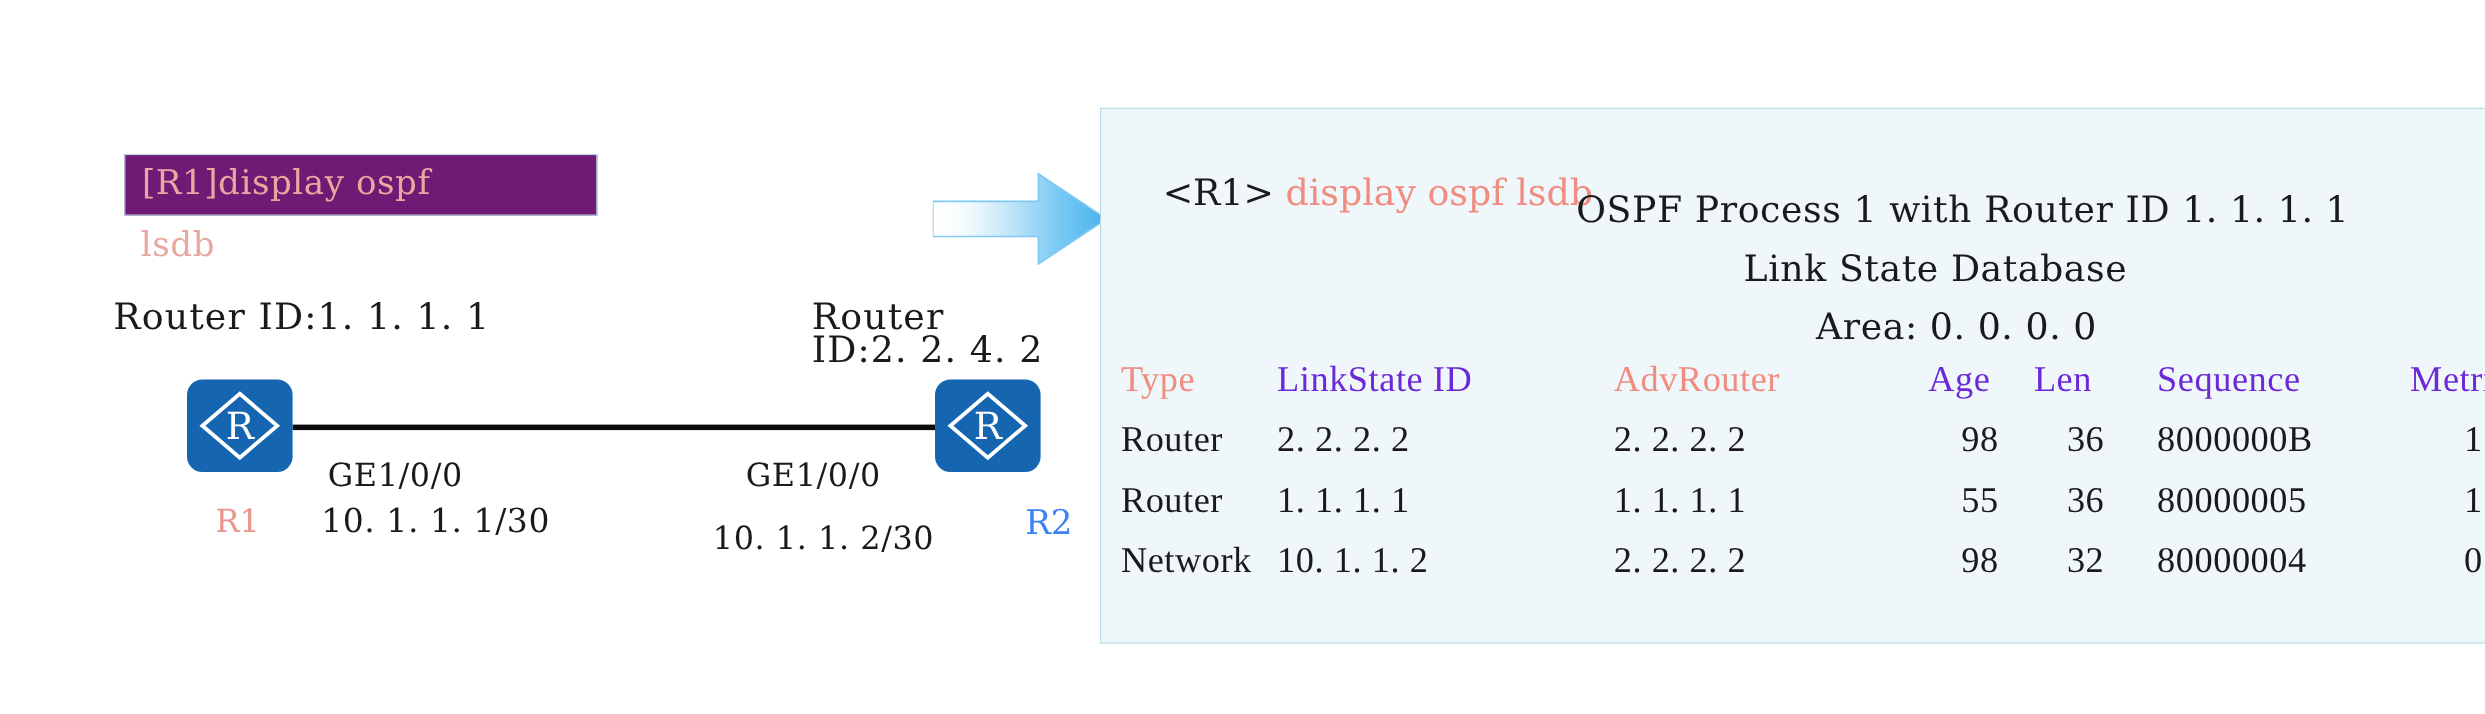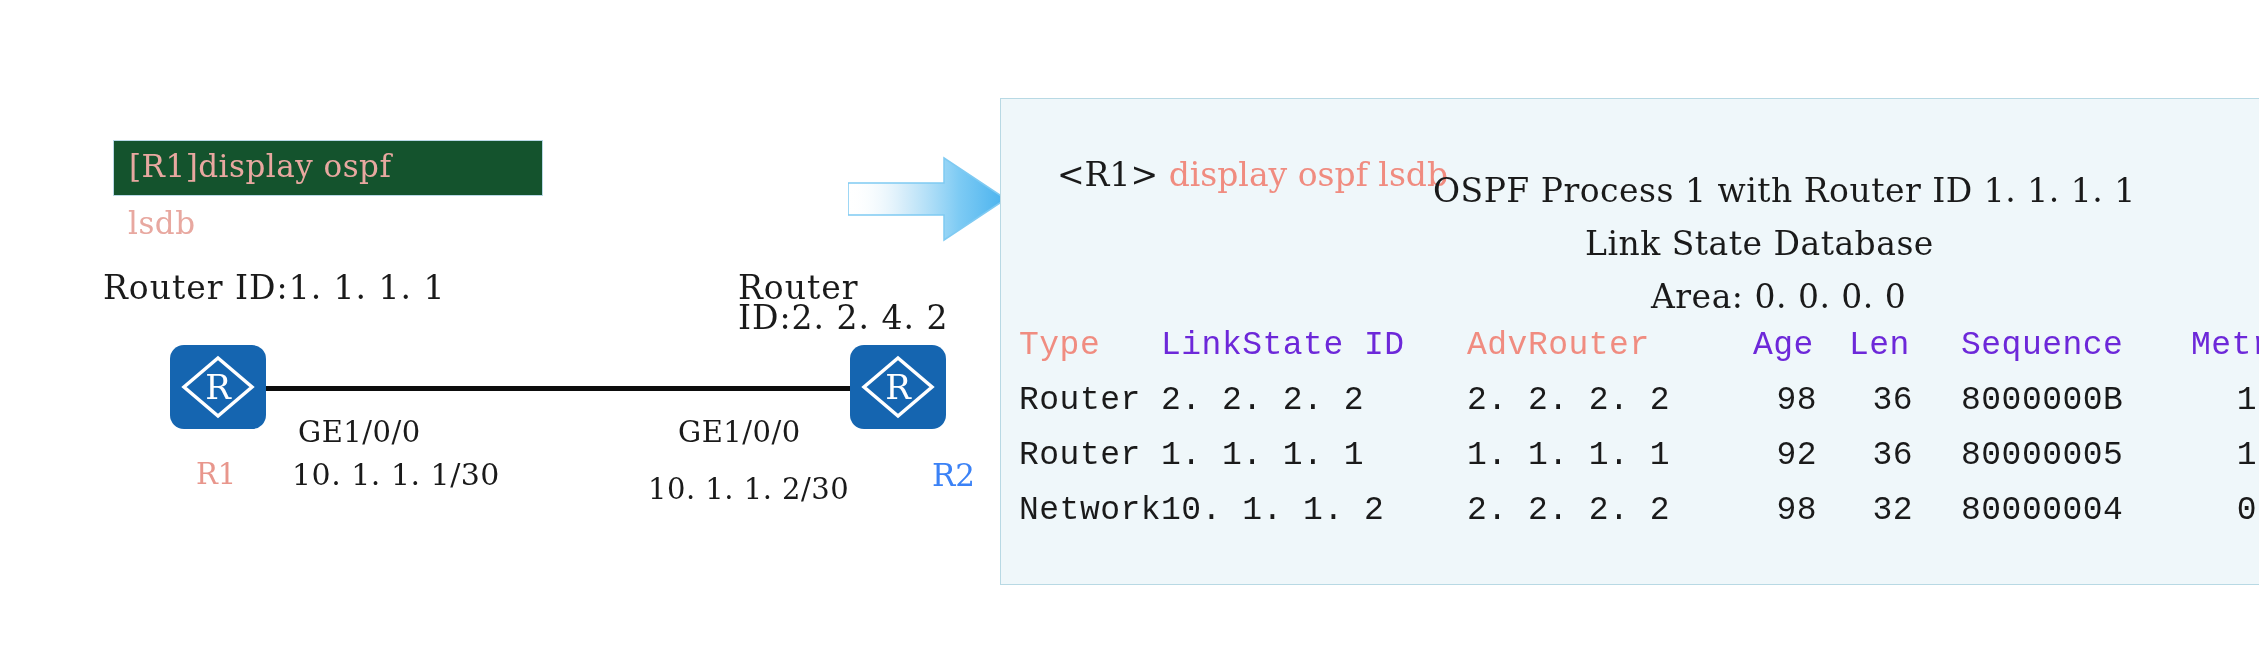--- a/index.html
+++ b/index.html
@@ -19,21 +19,21 @@
   #left-pane {
     position: absolute;
     left: 0; top: 0;
     width: 1000px; height: 649px;
   }
 
   #command-box {
     position: absolute;
     left: 113px; top: 140px;
     width: 430px; height: 56px;
-    background: #14532d;
+    background: #701a75;
     border: 1px solid #b9d8e6;
     box-sizing: border-box;
   }
   #command-box-text {
     position: absolute;
     left: 15px; top: 7px;
     font-family: "DejaVu Serif", serif;
     font-size: 31px;
     color: #e8a8a0;
     white-space: nowrap;
@@ -153,21 +153,21 @@
     position: absolute;
     left: 8px; top: 228px;
     width: 1260px;
   }
   .lsdb-row {
     position: relative;
     height: 55px;
   }
   .lsdb-cell {
     position: absolute;
-    font-family: Liberation Mono, monospace;
+    font-family: Liberation Serif, serif;
     font-size: 33px;
     color: #1a1a1a;
     white-space: nowrap;
     letter-spacing: 0.5px;
   }
   .hdr .lsdb-cell { color: #6d28d9; }
   .hdr .c-type,
   .hdr .c-adv { color: #f08c80; }
 
   .c-type { left: 10px; }
@@ -265,21 +265,21 @@
       <span class="lsdb-cell c-age">98</span>
       <span class="lsdb-cell c-len">36</span>
       <span class="lsdb-cell c-seq">8000000B</span>
       <span class="lsdb-cell c-met">1</span>
     </div>
 
     <div class="lsdb-row">
       <span class="lsdb-cell c-type">Router</span>
       <span class="lsdb-cell c-lsid">1. 1. 1. 1</span>
       <span class="lsdb-cell c-adv">1. 1. 1. 1</span>
-      <span class="lsdb-cell c-age">92</span>
+      <span class="lsdb-cell c-age">55</span>
       <span class="lsdb-cell c-len">36</span>
       <span class="lsdb-cell c-seq">80000005</span>
       <span class="lsdb-cell c-met">1</span>
     </div>
 
     <div class="lsdb-row">
       <span class="lsdb-cell c-type">Network</span>
       <span class="lsdb-cell c-lsid">10. 1. 1. 2</span>
       <span class="lsdb-cell c-adv">2. 2. 2. 2</span>
       <span class="lsdb-cell c-age">98</span>

